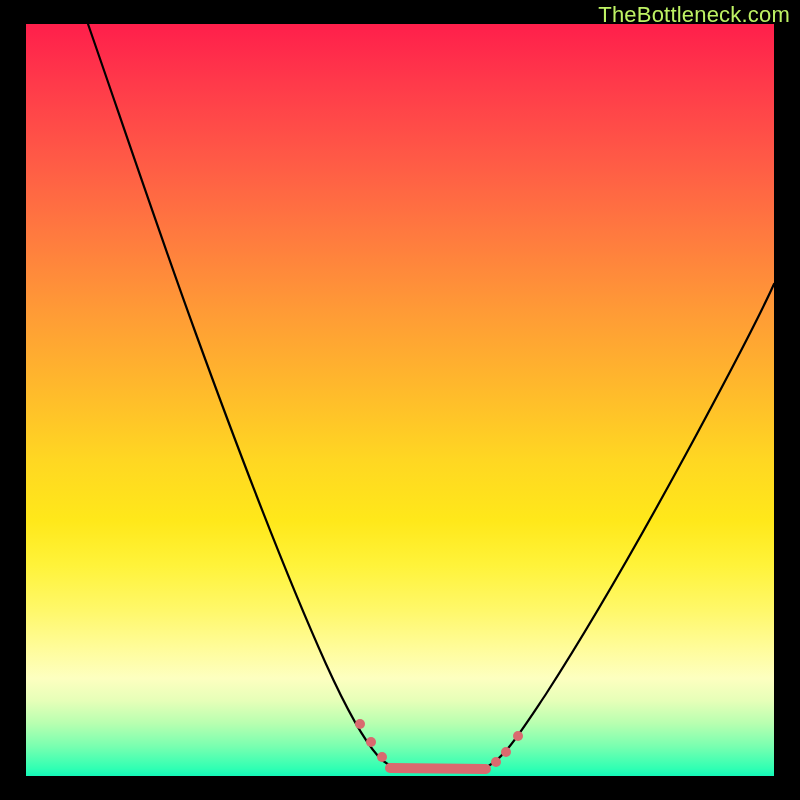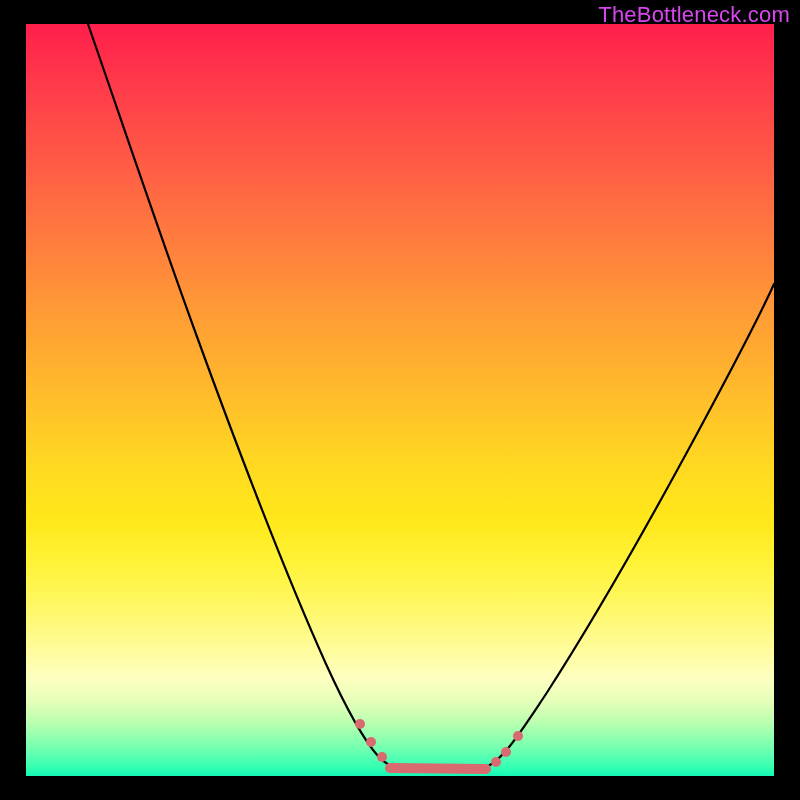--- a/index.html
+++ b/index.html
@@ -36,21 +36,21 @@
       #14f7b8 100%
     );
   }
   .watermark {
     position: absolute;
     top: 2px;
     right: 10px;
     font-family: Arial, Helvetica, sans-serif;
     font-size: 22px;
     font-weight: 400;
-    color: #d946ef;
+    color: #bef264;
     letter-spacing: 0.2px;
     user-select: none;
   }
   svg.curve {
     position: absolute;
     left: 0;
     top: 0;
     width: 748px;
     height: 752px;
     overflow: visible;

